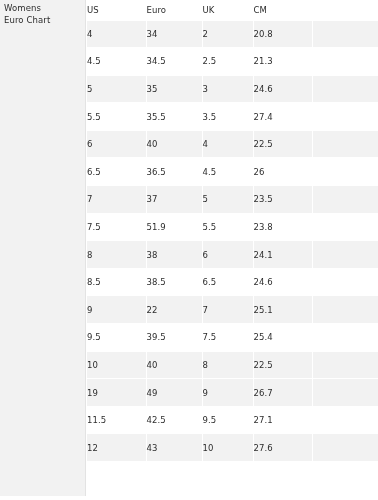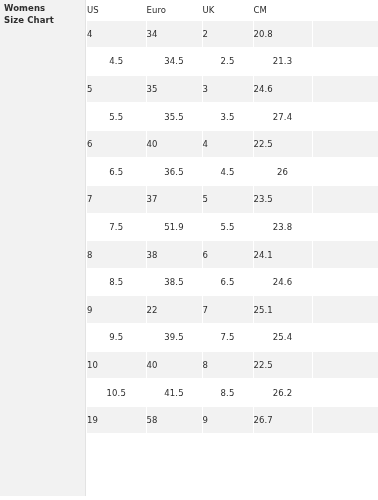--- a/index.html
+++ b/index.html
@@ -28,21 +28,20 @@
   
   .label-panel {
     position: absolute;
     left: 0;
     top: 0;
     width: 86px;
     height: 496px;
     background: #f2f2f2;
     border-right: 1px solid #ffffff;
     box-sizing: border-box;
-    font-weight: bold;
   }
   .label-panel::after {
     content: "";
     position: absolute;
     right: -1px;
     top: 0;
     bottom: 0;
     width: 1px;
     background: #e3e3e3;
   }
@@ -108,38 +107,37 @@
   tbody td {
     height: 27.6px;
     padding-left: 9px;
     color: #2d2d2d;
   }
   tbody tr.shaded td {
     background: #f2f2f2;
   }
   tbody tr.plain td {
     background: #ffffff;
-    text-align: center;
   }
 
   
   tbody tr.shaded td {
     border-top: 1px solid #ffffff;
     border-bottom: 1px solid #ffffff;
   }
 </style>
 </head>
 <body>
 
 <div id="size-chart-frame">
 
   <div class="label-panel">
     <div class="label-text">
       <div>Womens</div>
-      <div>Size Chart</div>
+      <div>Euro Chart</div>
     </div>
   </div>
 
   <div class="table-area">
     <table class="size-table">
       <colgroup>
         <col class="c1">
           <col class="c2">
           <col class="c3">
           <col class="c4">
@@ -239,31 +237,38 @@
             <td>25.4</td>
             <td></td>
           </tr>
           <tr class="shaded">
             <td>10</td>
             <td>40</td>
             <td>8</td>
             <td>22.5</td>
             <td></td>
           </tr>
-          <tr class="plain">
-            <td>10.5</td>
-            <td>41.5</td>
-            <td>8.5</td>
-            <td>26.2</td>
-            <td></td>
-          </tr>
           <tr class="shaded">
             <td>19</td>
-            <td>58</td>
+            <td>49</td>
             <td>9</td>
             <td>26.7</td>
+            <td></td>
+          </tr>
+          <tr class="plain">
+            <td>11.5</td>
+            <td>42.5</td>
+            <td>9.5</td>
+            <td>27.1</td>
+            <td></td>
+          </tr>
+          <tr class="shaded">
+            <td>12</td>
+            <td>43</td>
+            <td>10</td>
+            <td>27.6</td>
             <td></td>
           </tr>
         </tbody>
     </table>
   </div>
 
 </div>
 
 </body></html>

